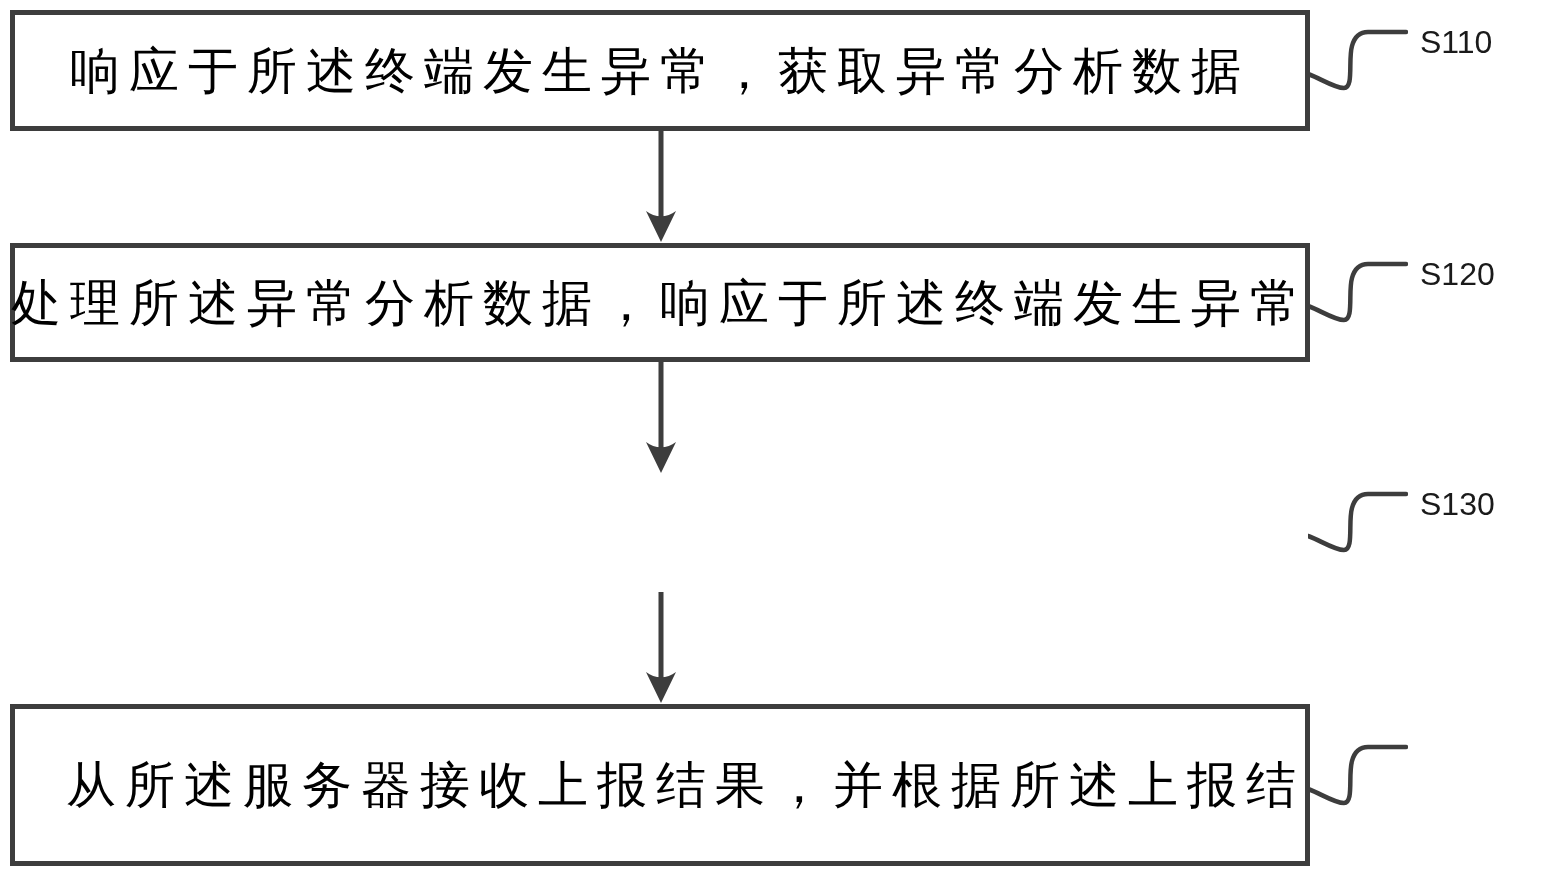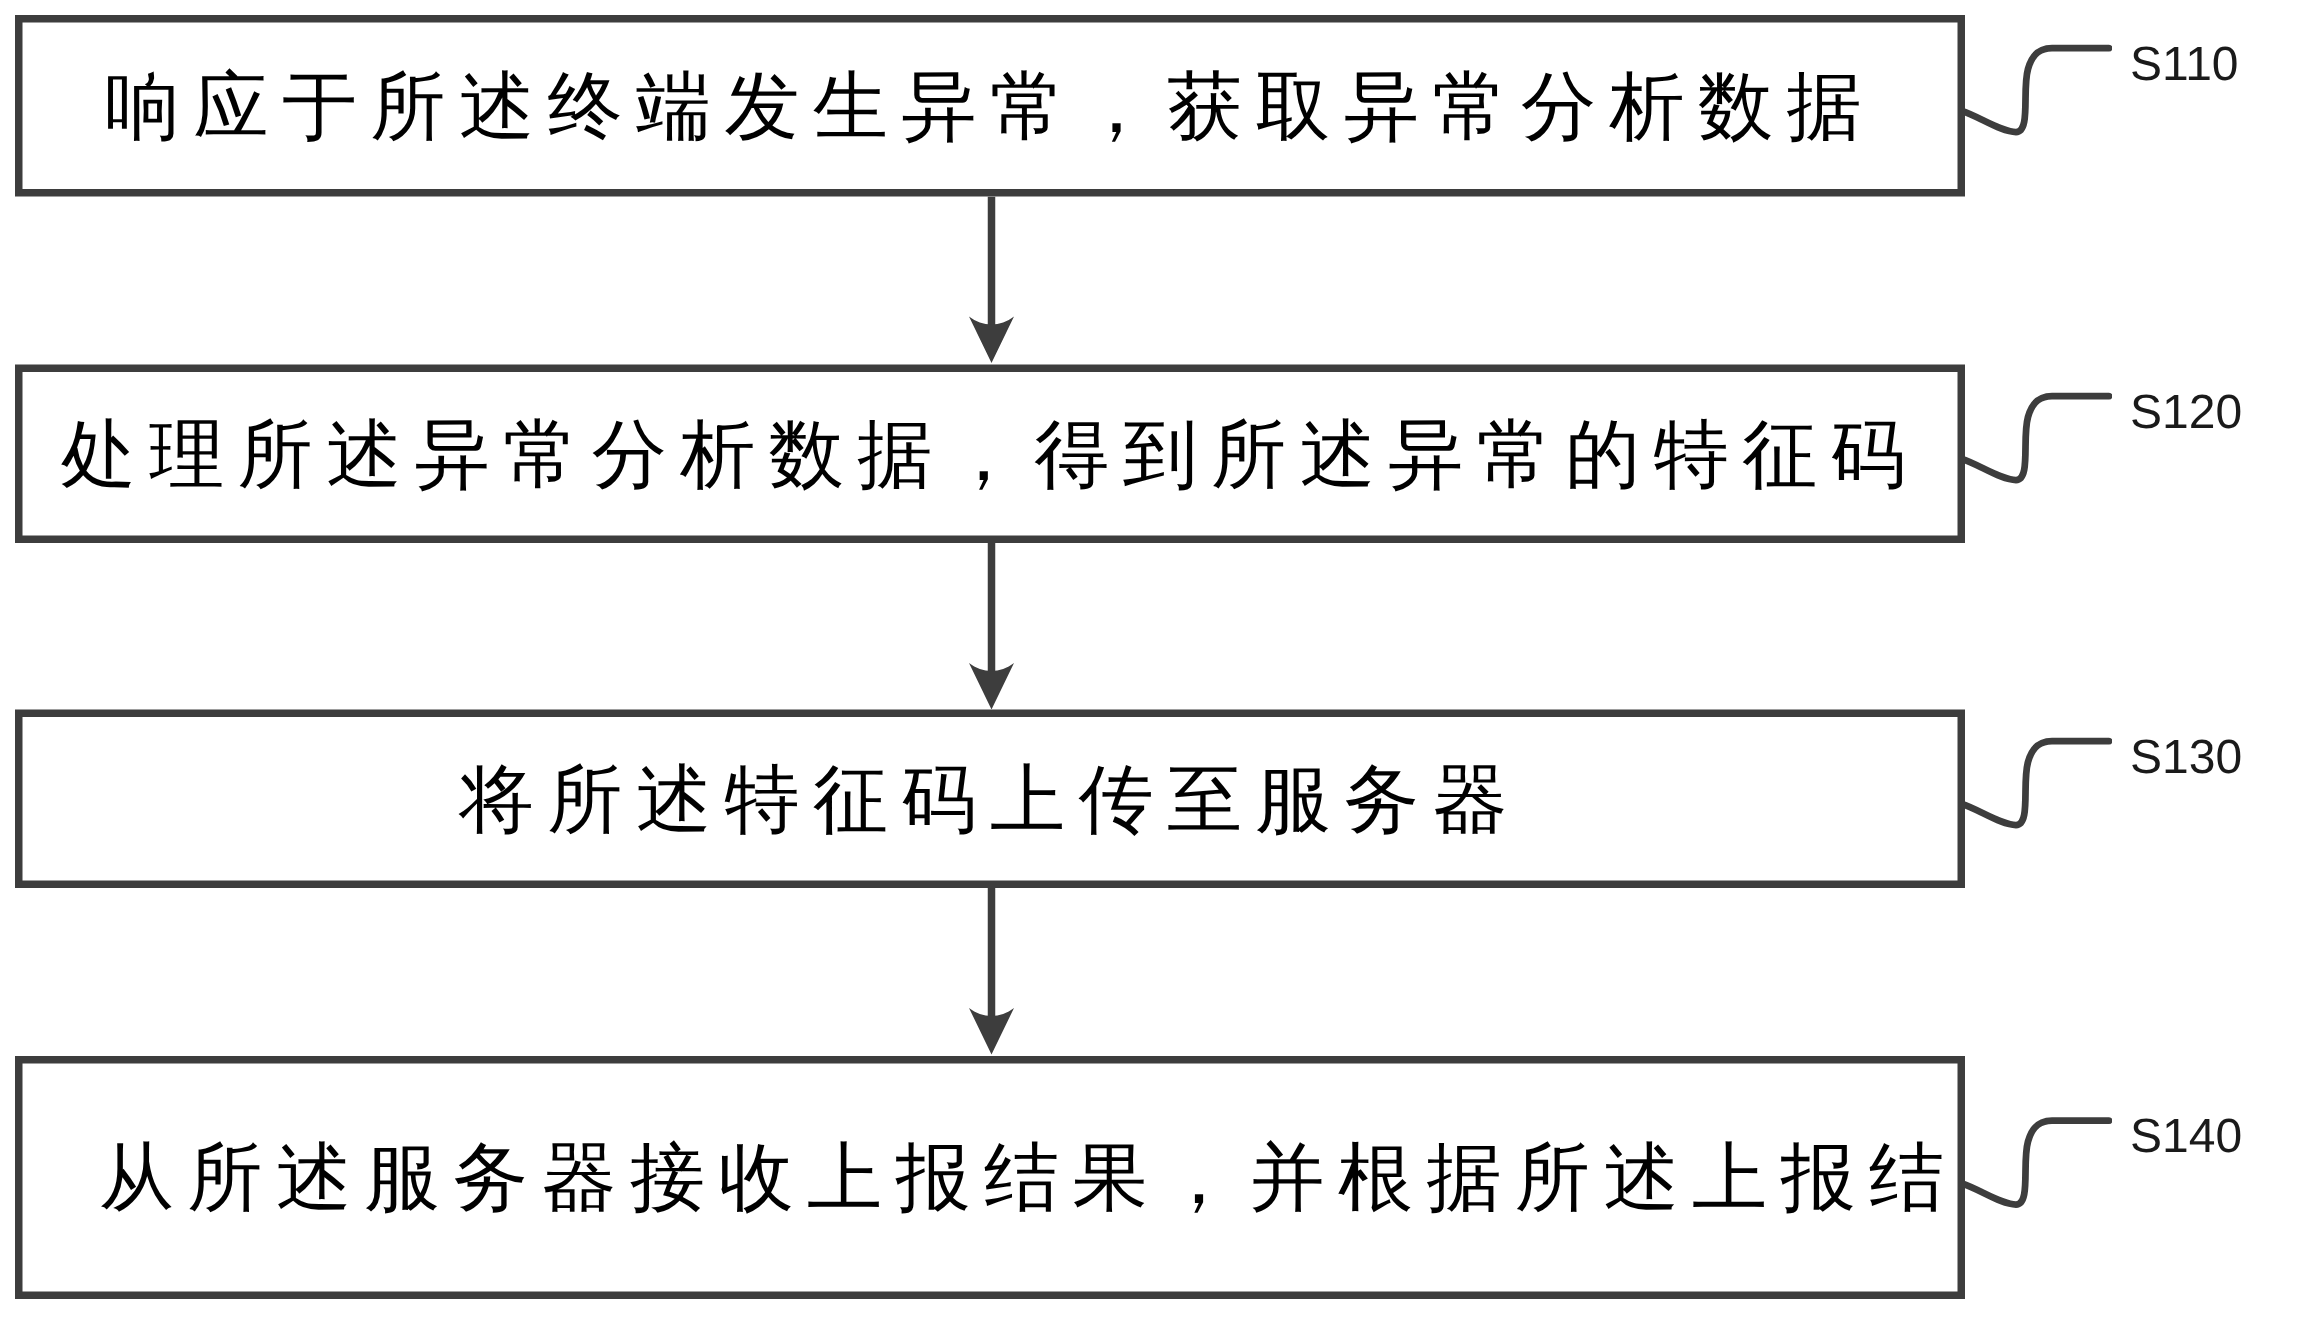--- a/index.html
+++ b/index.html
@@ -98,46 +98,42 @@
     <path class="connector-path" d="M 0,46 C 12,50 26,60 36,60 C 46,60 40,32 44,18 C 47,7 53,4 60,4 L 98,4"></path>
   </svg>
   <div class="step-label" id="label1">S110</div>
 
   <svg class="arrow" id="arrow1" viewBox="0 0 34 112" preserveAspectRatio="none" aria-hidden="true">
     <rect class="arrow-shaft" x="14.5" y="0" width="5" height="86"></rect>
     <path class="arrow-head" d="M 2,80 C 11,87 23,87 32,80 L 17,111 Z"></path>
   </svg>
 
   <div class="flow-box" id="box2">
-    <span class="line">处理所述异常分析数据，得到所述异常的特征码</span>
+    <span class="line">处理所述异常分析数据，响应于所述终端发生异常</span>
   </div>
   <svg class="connector" id="conn2" viewBox="0 0 100 64" aria-hidden="true">
     <path class="connector-path" d="M 0,46 C 12,50 26,60 36,60 C 46,60 40,32 44,18 C 47,7 53,4 60,4 L 98,4"></path>
   </svg>
   <div class="step-label" id="label2">S120</div>
 
   <svg class="arrow" id="arrow2" viewBox="0 0 34 112" preserveAspectRatio="none" aria-hidden="true">
     <rect class="arrow-shaft" x="14.5" y="0" width="5" height="86"></rect>
     <path class="arrow-head" d="M 2,80 C 11,87 23,87 32,80 L 17,111 Z"></path>
   </svg>
 
-  <div class="flow-box" id="box3">
-    <span class="line">将所述特征码上传至服务器</span>
-  </div>
   <svg class="connector" id="conn3" viewBox="0 0 100 64" aria-hidden="true">
     <path class="connector-path" d="M 0,46 C 12,50 26,60 36,60 C 46,60 40,32 44,18 C 47,7 53,4 60,4 L 98,4"></path>
   </svg>
   <div class="step-label" id="label3">S130</div>
 
   <svg class="arrow" id="arrow3" viewBox="0 0 34 112" preserveAspectRatio="none" aria-hidden="true">
     <rect class="arrow-shaft" x="14.5" y="0" width="5" height="86"></rect>
     <path class="arrow-head" d="M 2,80 C 11,87 23,87 32,80 L 17,111 Z"></path>
   </svg>
 
   <div class="flow-box" id="box4">
     <span class="line">从所述服务器接收上报结果，并根据所述上报结</span>
   </div>
   <svg class="connector" id="conn4" viewBox="0 0 100 64" aria-hidden="true">
     <path class="connector-path" d="M 0,46 C 12,50 26,60 36,60 C 46,60 40,32 44,18 C 47,7 53,4 60,4 L 98,4"></path>
   </svg>
-  <div class="step-label" id="label4">S140</div>
 
 </div>
 
 </body></html>

